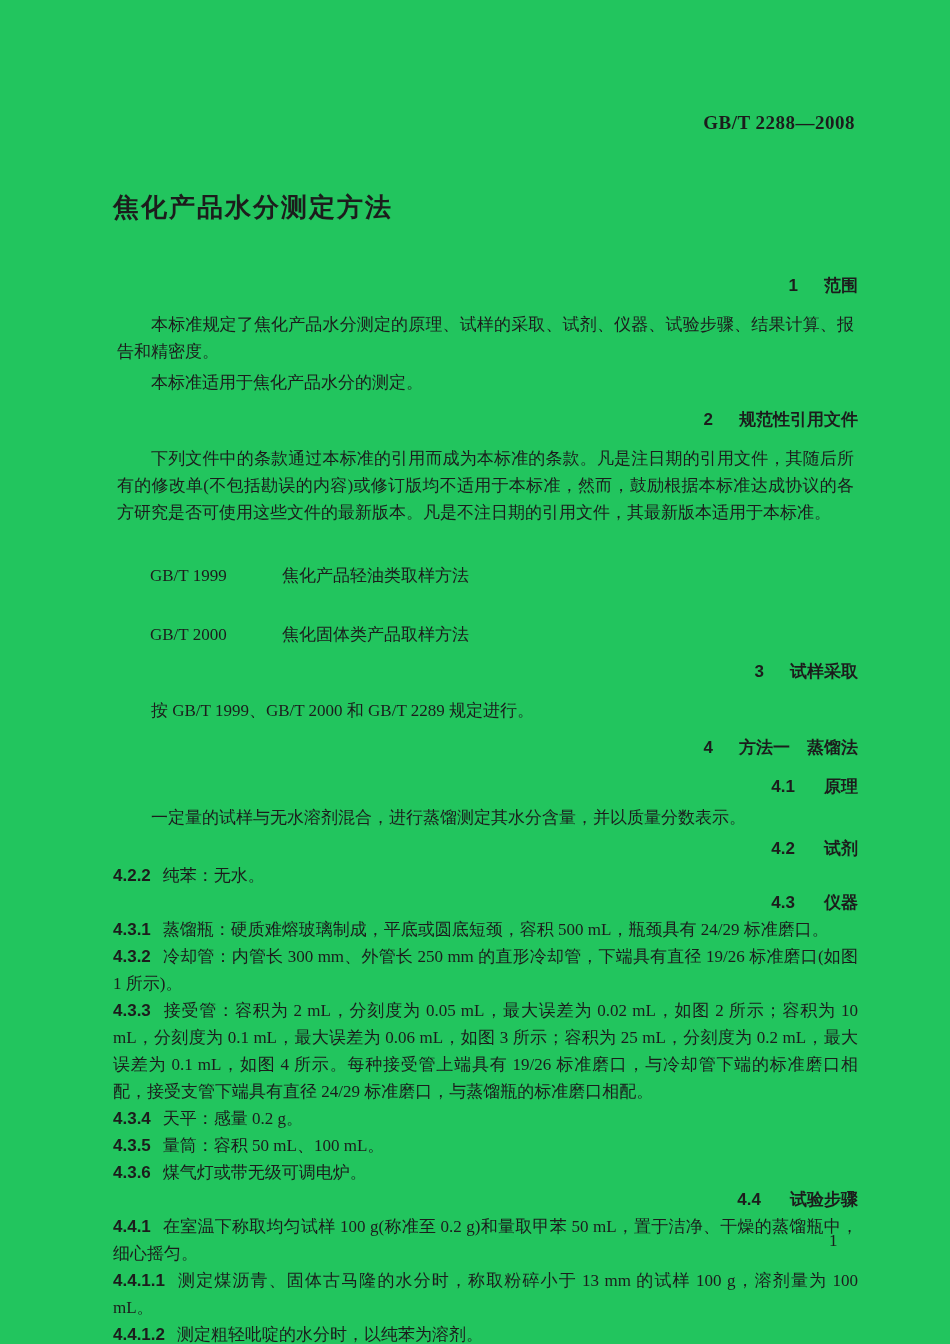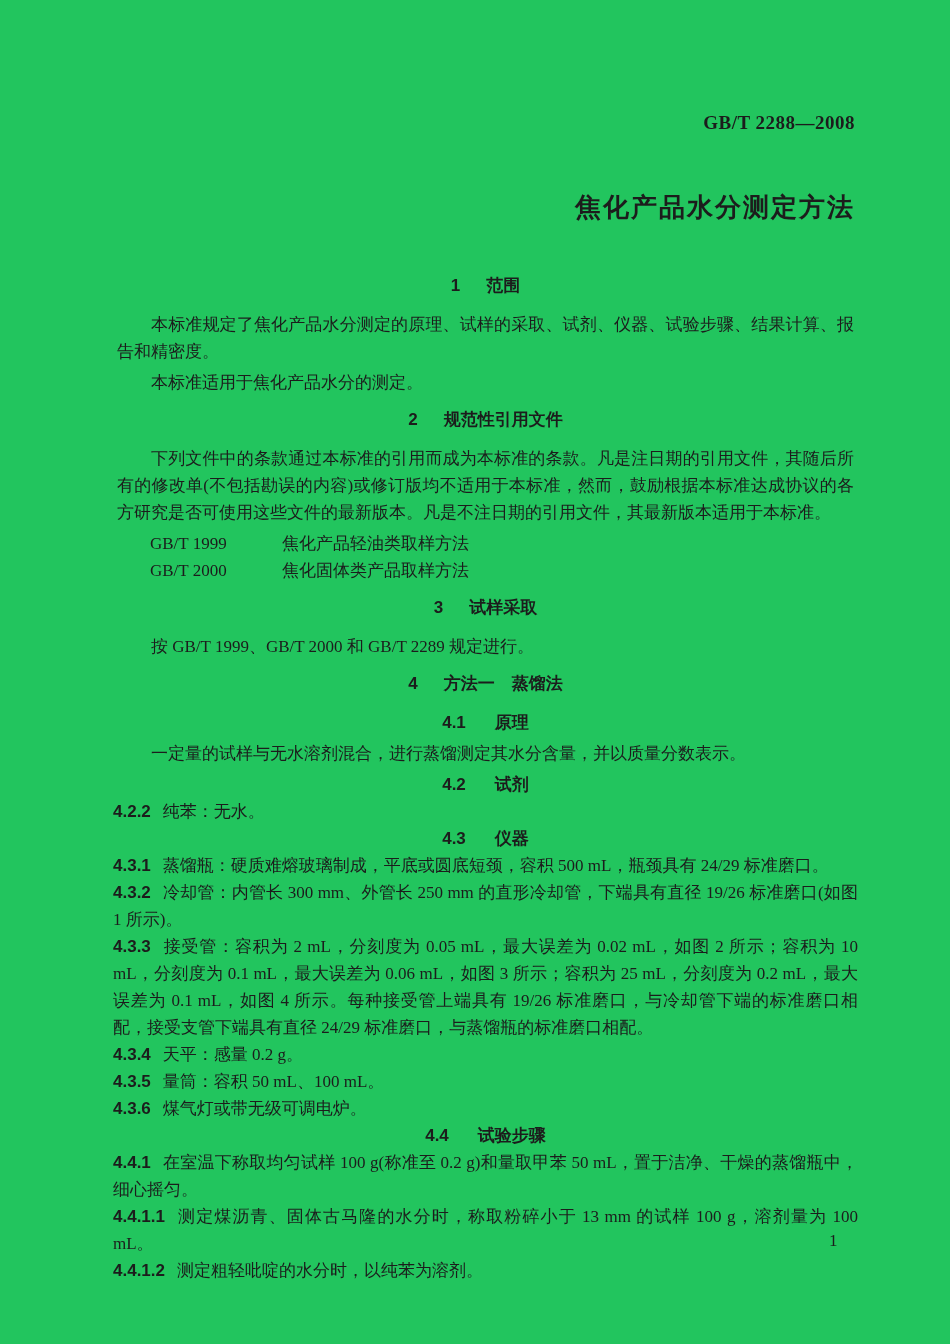--- a/index.html
+++ b/index.html
@@ -20,47 +20,47 @@
     font-weight: bold;
     letter-spacing: 0.5px;
     font-family: "Liberation Serif", serif;
   }
   .doc-title {
     position: absolute;
     top: 190px;
     left: 113px;
     width: 742px;
     margin: 0;
-    text-align: right;
+    text-align: left;
     font-size: 26px;
     font-weight: bold;
     letter-spacing: 2px;
     font-family: "Liberation Sans", sans-serif;
   }
   .doc-body {
     position: absolute;
     top: 262px;
     left: 113px;
     width: 745px;
     font-size: 17px;
     line-height: 27px;
     text-align: justify;
   }
   .sec-heading {
     font-family: "Liberation Sans", sans-serif;
     font-weight: bold;
     margin: 10px 0 12px 0;
-    text-align: center;
+    text-align: right;
   }
   .sec-heading.sub { margin: 0; }
   .h-num { margin-right: 26px; }
   .sub .h-num { margin-right: 29px; }
   .para { margin: 4px; text-indent: 34px; }
   .ref { margin-left: 37px; }
-  .ref-code { display: inline-block; width: 132px; }
+  .ref-code { display: inline-block; width: 132px; margin-top: 32px; }
   .clause { margin: 0; }
   .c-num {
     font-family: "Liberation Sans", sans-serif;
     font-weight: bold;
     margin-right: 12px;
   }
   .page-number {
     position: absolute;
     top: 1231px;
     left: 829px;

